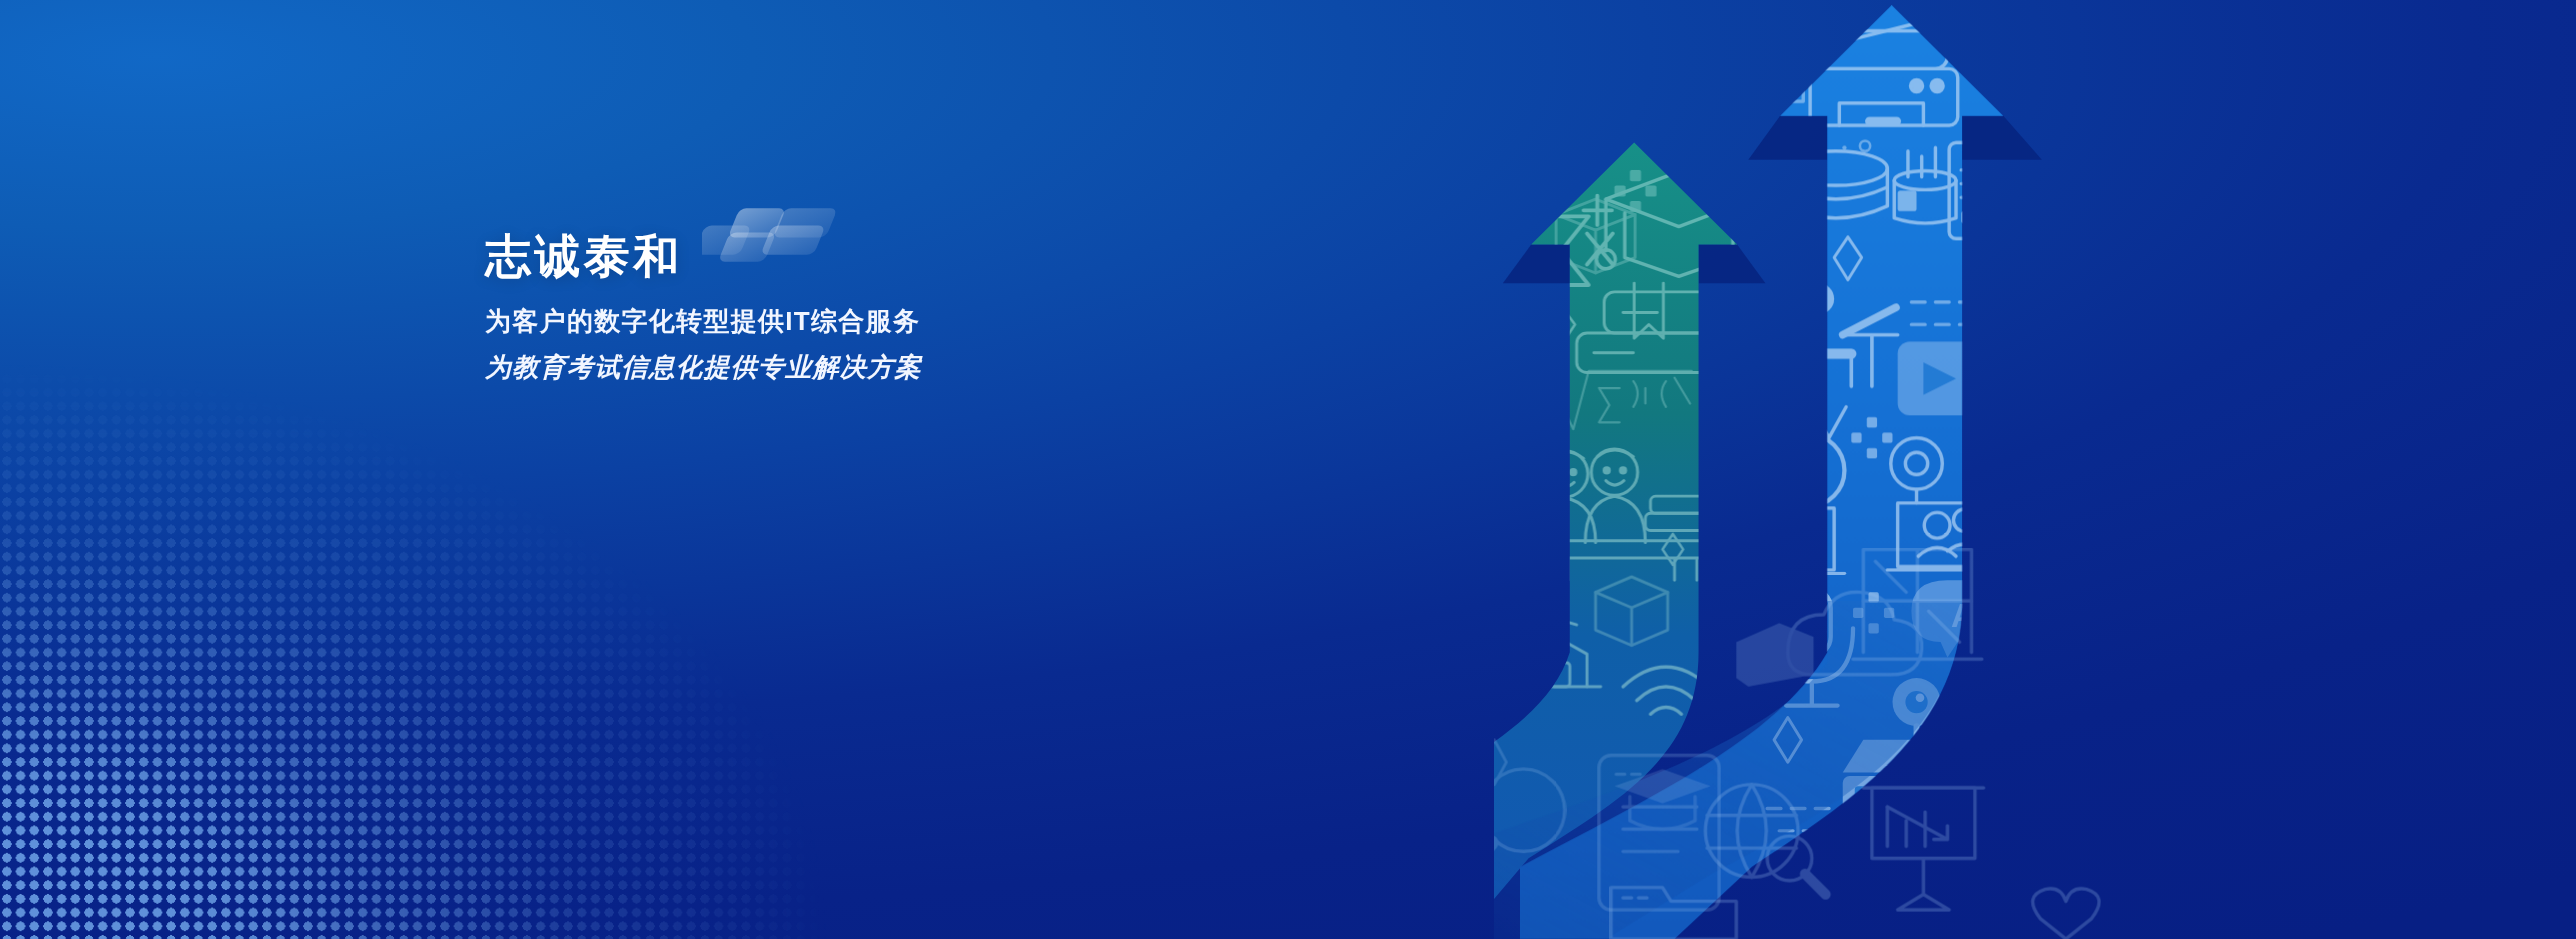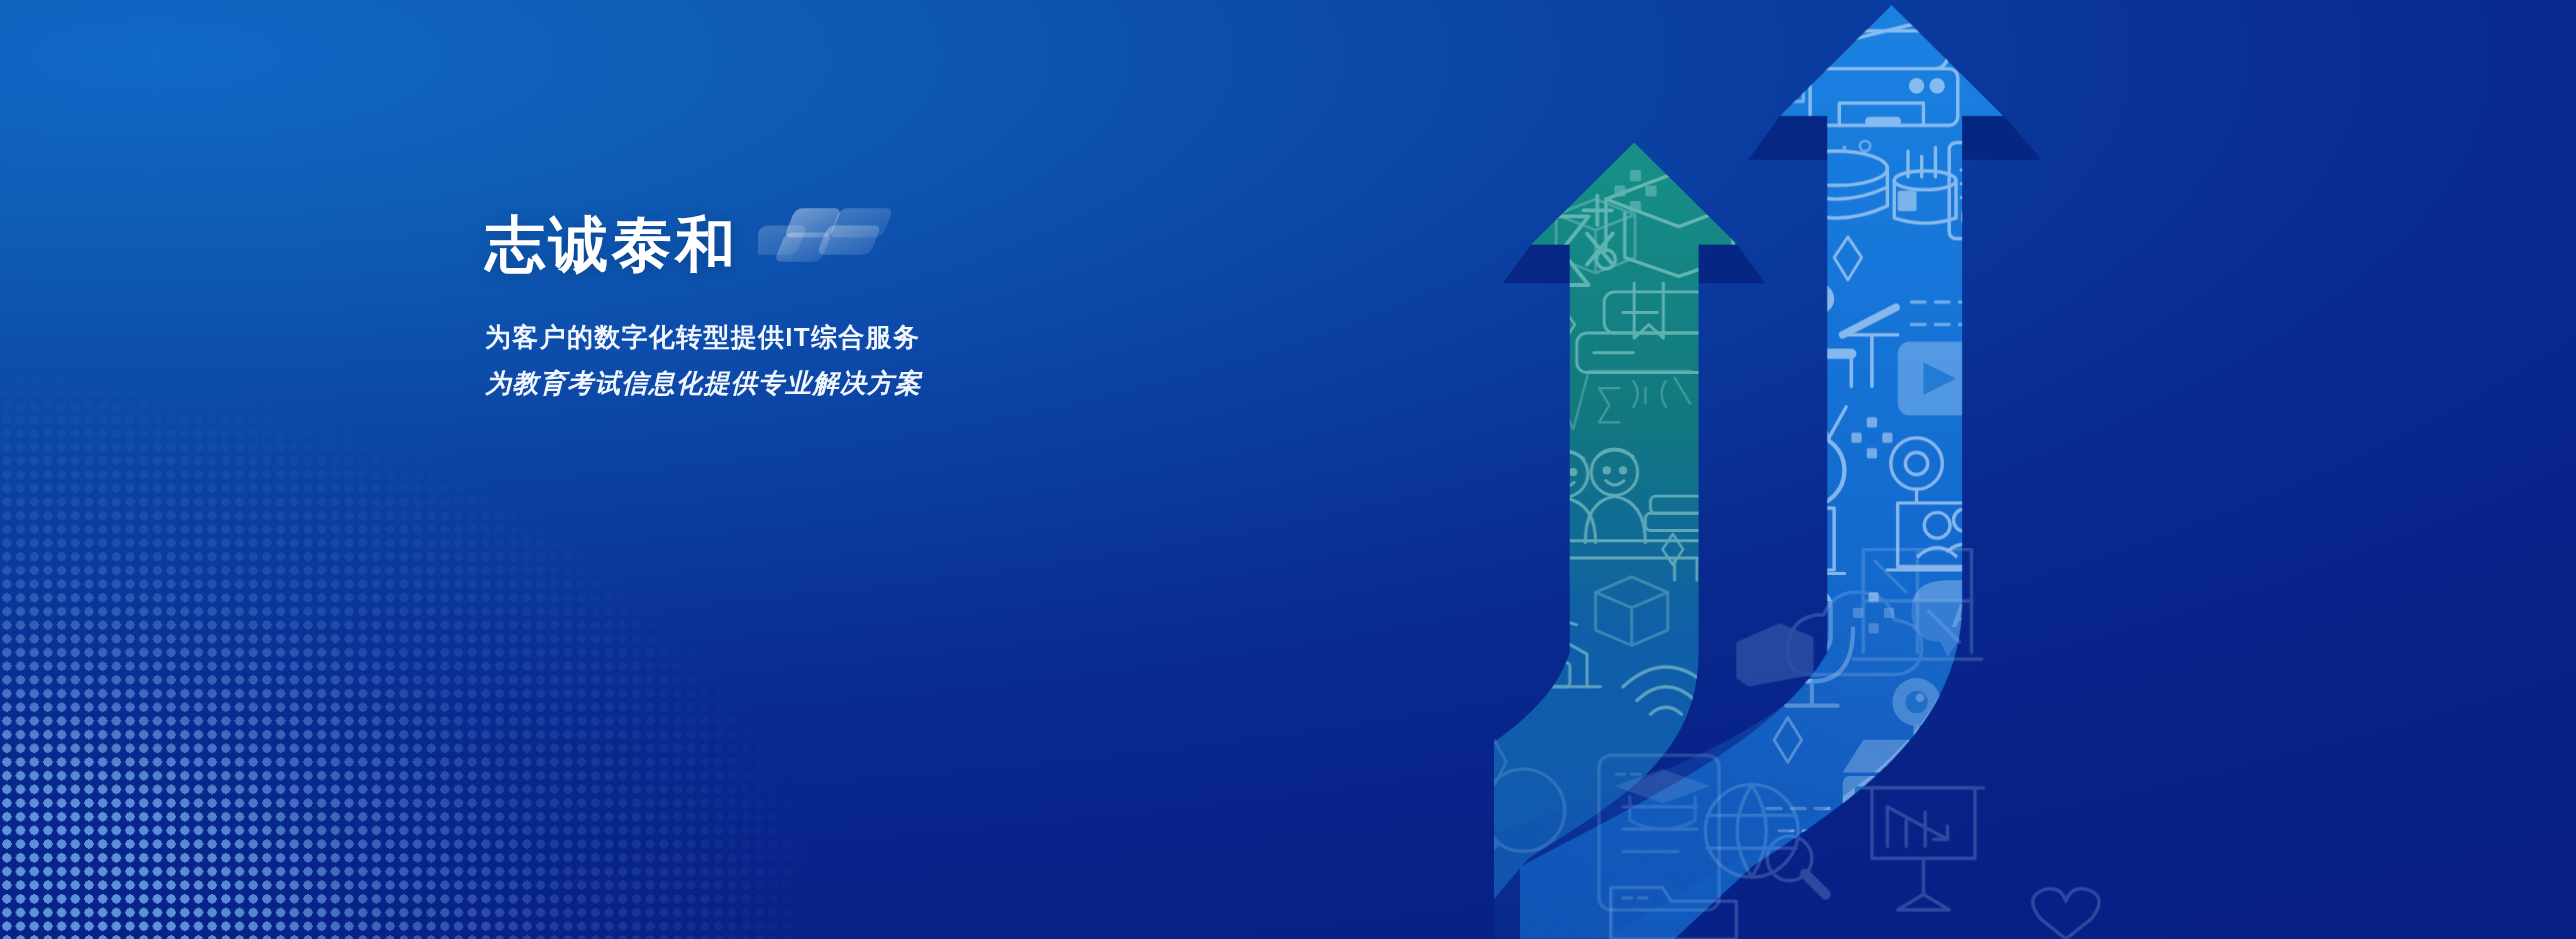--- a/index.html
+++ b/index.html
@@ -31,27 +31,26 @@
         -webkit-mask-image:radial-gradient(78% 80% at 0% 100%, #000 0%, #000 30%, rgba(0,0,0,0) 72%);
         mask-image:radial-gradient(78% 80% at 0% 100%, #000 0%, #000 30%, rgba(0,0,0,0) 72%); }
   .dL3{ background-image:radial-gradient(circle, rgba(136,188,248,.50) 50%, rgba(136,188,248,0) 52%);
         -webkit-mask-image:radial-gradient(46% 48% at 0% 100%, #000 0%, #000 36%, rgba(0,0,0,0) 80%);
         mask-image:radial-gradient(46% 48% at 0% 100%, #000 0%, #000 36%, rgba(0,0,0,0) 80%); }
 
   
   .copy{ position:absolute; left:485px; top:203px; }
   .brandrow{ display:flex; align-items:flex-end; }
   .brand{
-    font-size:60px; font-weight:700; color:#ffffff;
+    font-size:46px; font-weight:700; color:#ffffff;
     letter-spacing:3.4px; line-height:1; white-space:nowrap;
     text-shadow:0 1.7px 13.7px rgba(0,0,0,.18);
-    font-family:Liberation Mono, monospace;
   }
   .mark{ margin-left:19px; margin-bottom:12px; }
-  .sub{ margin-top:44px; }
+  .sub{ margin-top:28px; }
   .sub div{
     font-size:26px; font-weight:700; color:#f2f6ff;
     letter-spacing:1.3px; line-height:1.12; white-space:nowrap;
   }
   .sub div + div{ margin-top:17px;font-style:italic; }
 
   
   .art{ position:absolute; right:0; top:0; width:1082px; height:939px; }
   svg{ display:block; }
 </style>

